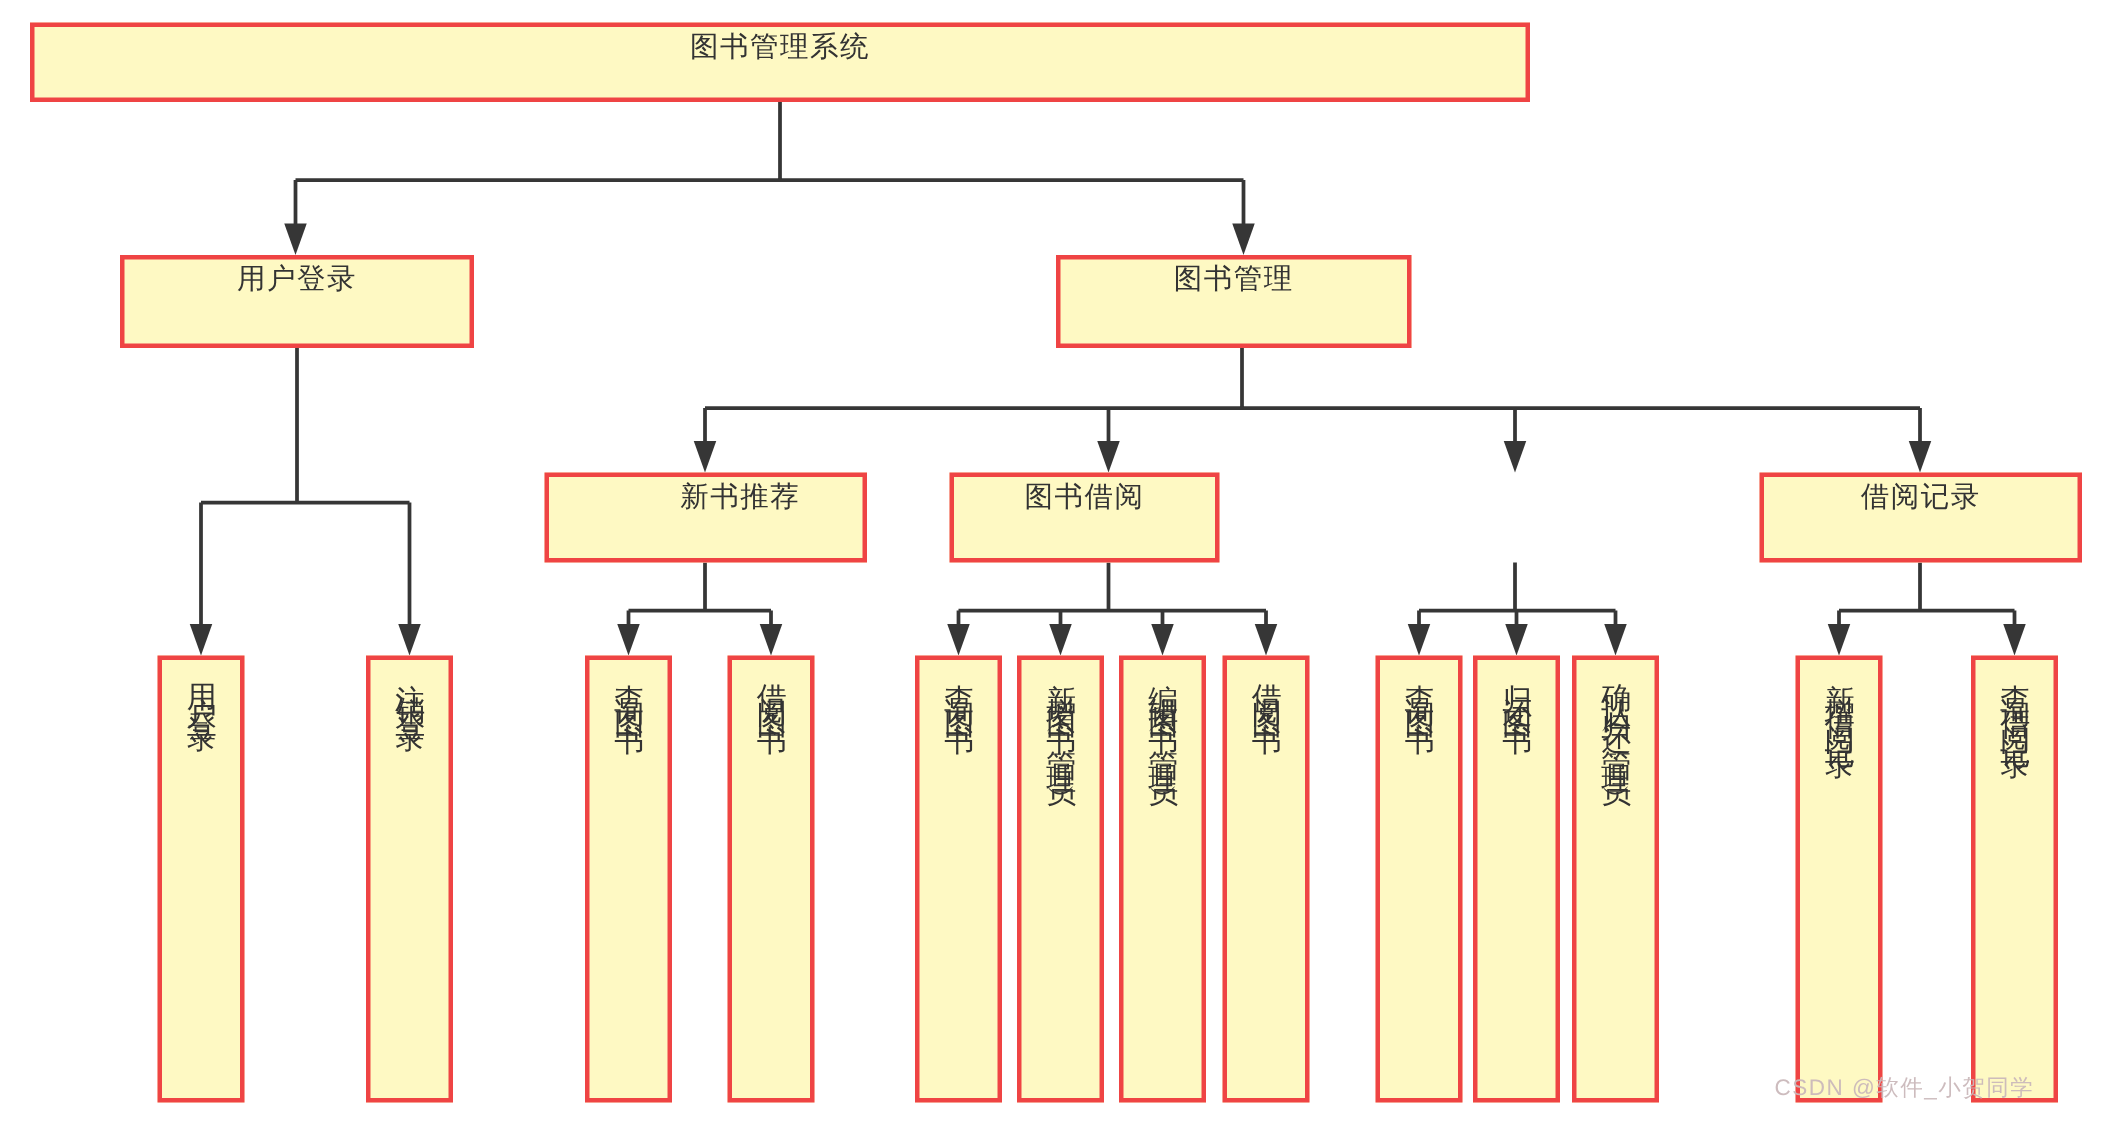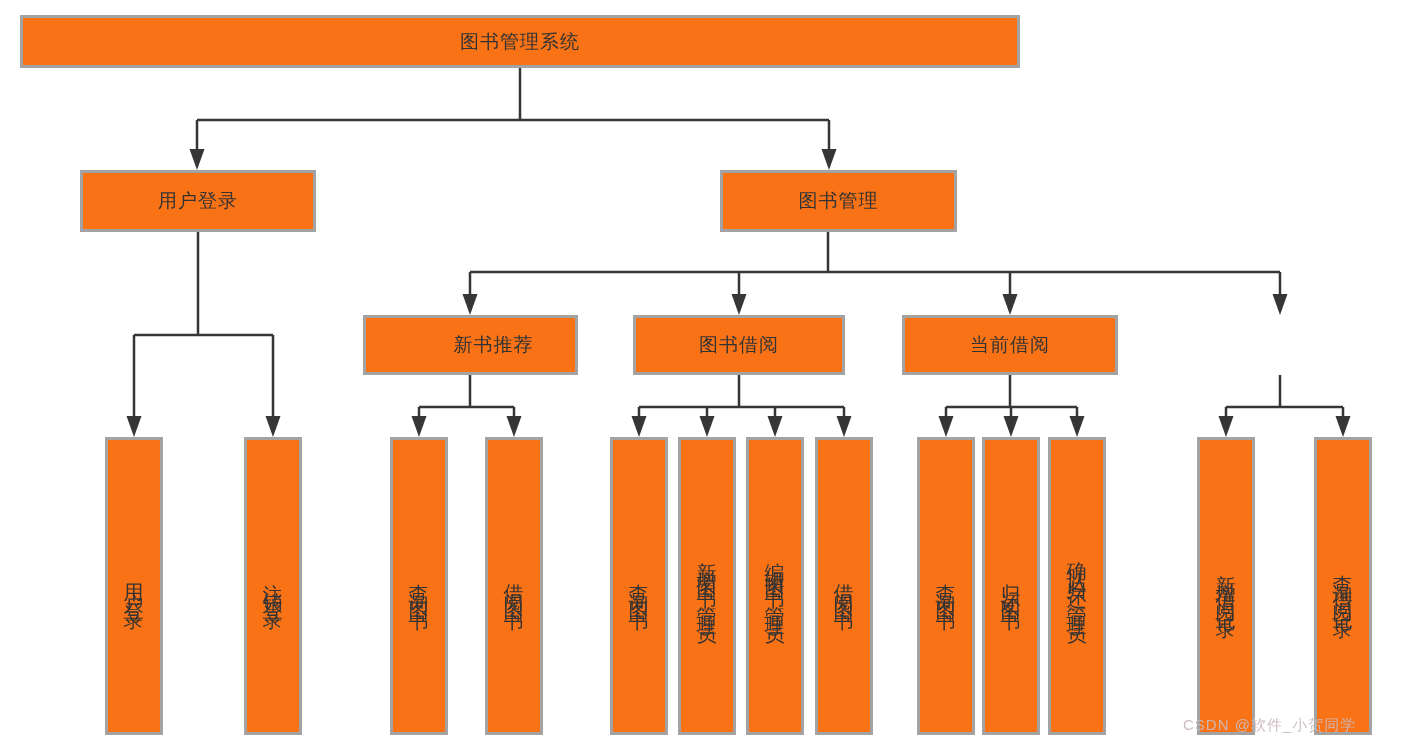--- a/index.html
+++ b/index.html
@@ -13,24 +13,23 @@
   }
   svg.connectors {
     position: absolute;
     left: 0; top: 0;
     width: 1405px; height: 747px;
     z-index: 1;
   }
   .node {
     position: absolute;
     box-sizing: border-box;
-    border: 3px solid #a3a3a3;
-    background: #f97316;
+    border: 3px solid #ef4444;
+    background: #fef9c3;
     display: flex;
-    align-items: center;
     justify-content: center;
     color: #333333;
     z-index: 2;
   }
   .node .lbl {
     font-size: 19px;
     letter-spacing: 1px;
     white-space: nowrap;
   }
   .leaf .lbl {
@@ -38,24 +37,24 @@
     text-orientation: mixed;
     font-size: 20px;
     letter-spacing: 9px;
     white-space: normal;
     line-height: 1;
   }
   
   .n-root   { left:20px;   top:15px;  width:1000px; height:53px; }
   
   .n-login  { left:80px;   top:170px; width:236px;  height:62px; }
-  .n-mgmt   { left:720px;  top:170px; width:237px;  height:62px; }
+  .n-mgmt   { left:704px;  top:170px; width:237px;  height:62px; }
   
   .n-newbook { left:363px;  top:315px; width:215px; height:60px;padding-left:46px; }
-  .n-borrow  { left:633px;  top:315px; width:212px; height:60px; }
+  .n-borrow  { left:633px;  top:315px; width:180px; height:60px; }
   .n-current { left:902px;  top:315px; width:216px; height:60px; }
   .n-records { left:1173px; top:315px; width:215px; height:60px; }
   
   .leaf { top:437px; width:58px; height:298px; }
   .l-ul  { left:105px; }
   .l-lo  { left:244px; }
   .l-nbq { left:390px; }
   .l-nbb { left:485px; }
   .l-bbq { left:610px; }
   .l-bba { left:678px; }
@@ -124,22 +123,22 @@
   <div class="node n-mgmt">
     <span class="lbl">图书管理</span>
   </div>
 
   <div class="node n-newbook">
     <span class="lbl">新书推荐</span>
   </div>
   <div class="node n-borrow">
     <span class="lbl">图书借阅</span>
   </div>
-  <div class="node n-current">
-    <span class="lbl">当前借阅</span>
+  <div class="node n-records">
+    <span class="lbl">借阅记录</span>
   </div>
 
   <div class="node leaf l-ul">
     <span class="lbl">用户登录</span>
   </div>
   <div class="node leaf l-lo">
     <span class="lbl">注销登录</span>
   </div>
 
   <div class="node leaf l-nbq">

